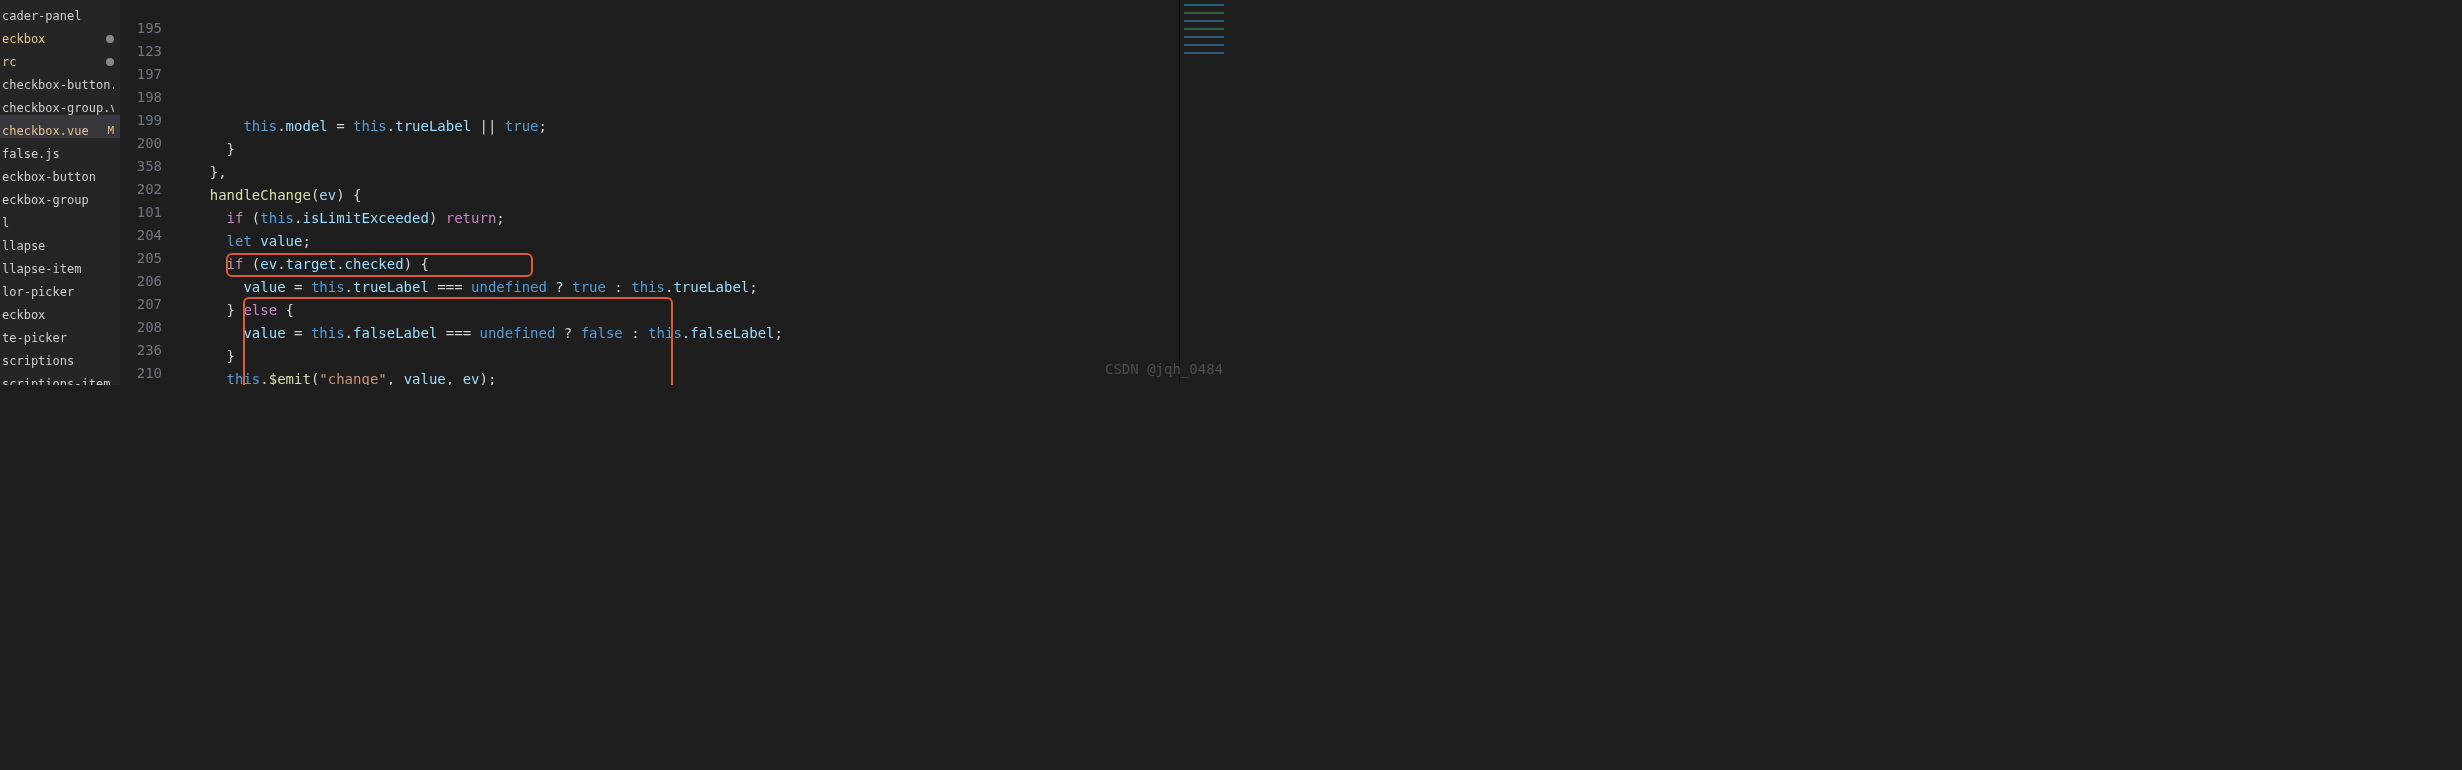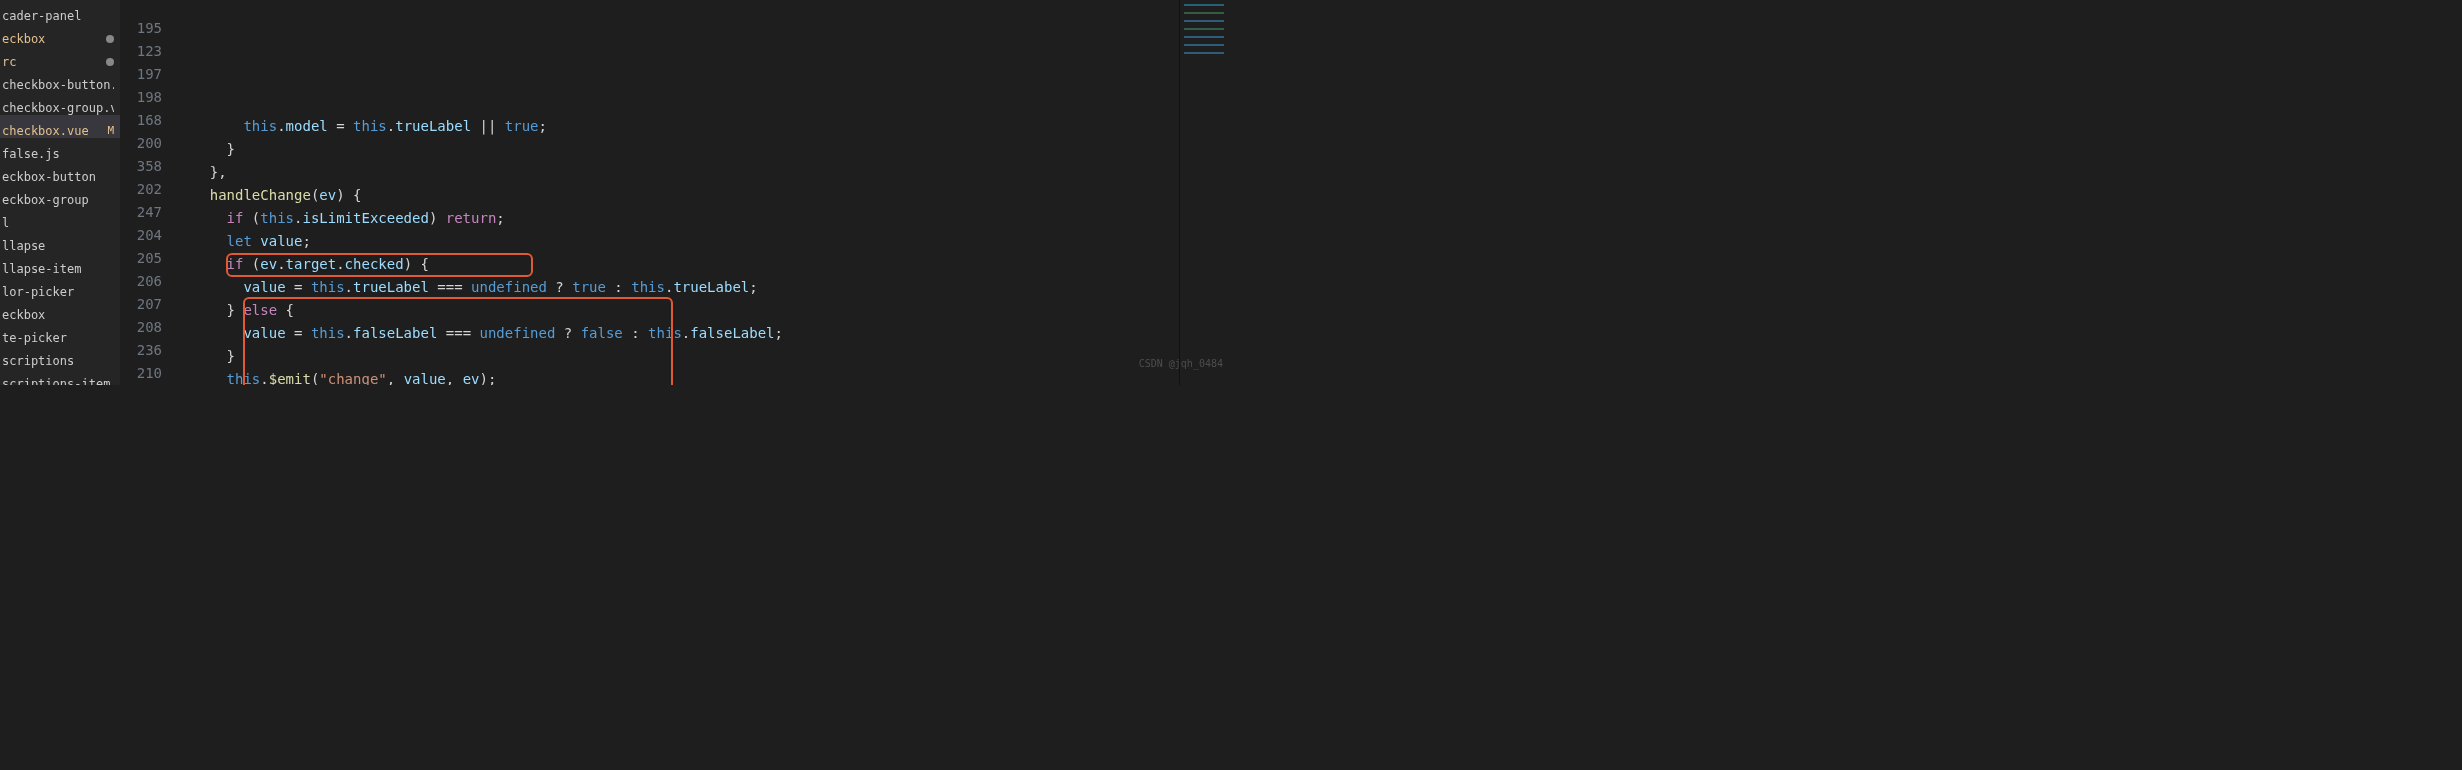--- a/index.html
+++ b/index.html
@@ -40,21 +40,21 @@
   .code{flex:1;position:relative;white-space:pre;color:var(--fg)}
   .code .line{height:23px}
   .code .line .tok{display:inline}
   .hl-box{position:absolute;border:2px solid var(--red-border);border-radius:6px;pointer-events:none}
   .minimap{width:52px;background:#1e1e1e;flex-shrink:0;border-left:1px solid #111;background-image:
      linear-gradient(#285e76 0 0),linear-gradient(#365d42 0 0),linear-gradient(#2d5b78 0 0),
      linear-gradient(#345c4a 0 0),linear-gradient(#2d5b78 0 0),linear-gradient(#2d5b78 0 0),
      linear-gradient(#2d5b78 0 0);
      background-size:40px 2px;background-repeat:no-repeat;
      background-position:4px 4px,4px 12px,4px 20px,4px 28px,4px 36px,4px 44px,4px 52px}
-  .watermark{position:absolute;right:8px;bottom:16px;font-size:10px;color:#4d4d4d}
+  .watermark{position:absolute;right:8px;bottom:8px;font-size:14px;color:#4d4d4d}
   
   .c-kw{color:var(--purple)}
   .c-this{color:var(--blue)}
   .c-bool{color:var(--blue)}
   .c-fn{color:var(--yellow)}
   .c-prop{color:var(--lightblue)}
   .c-var{color:var(--lightblue)}
   .c-str{color:var(--orange)}
   .c-storage{color:var(--blue)}
   .c-punc{color:var(--white)}
@@ -121,25 +121,25 @@
           <span class="lbl">scriptions-item</span>
         </div>
       </div>
 
   <div class="editor">
     <div class="gutter" id="gutter">
           <div>195</div>
           <div>123</div>
           <div>197</div>
           <div>198</div>
-          <div>168</div>
+          <div>199</div>
           <div>200</div>
           <div>358</div>
           <div>202</div>
-          <div>247</div>
+          <div>101</div>
           <div>204</div>
           <div>205</div>
           <div>206</div>
           <div>207</div>
           <div>208</div>
           <div>236</div>
           <div>210</div>
           <div>113</div>
         </div>
     <div class="code" id="code">

